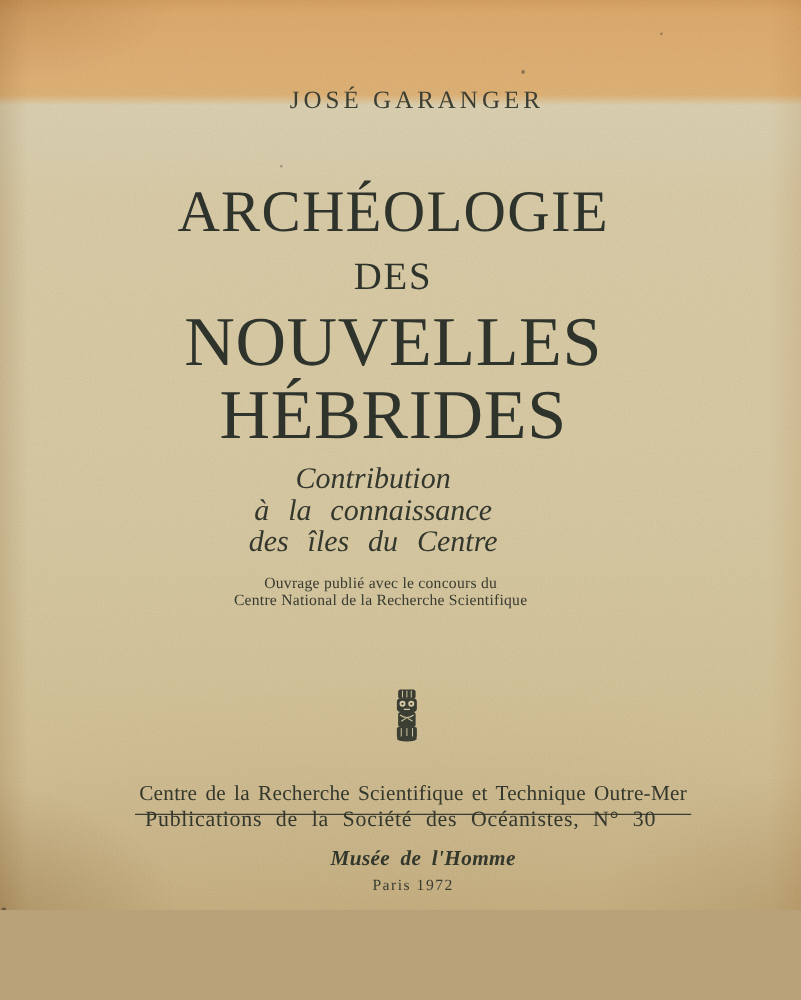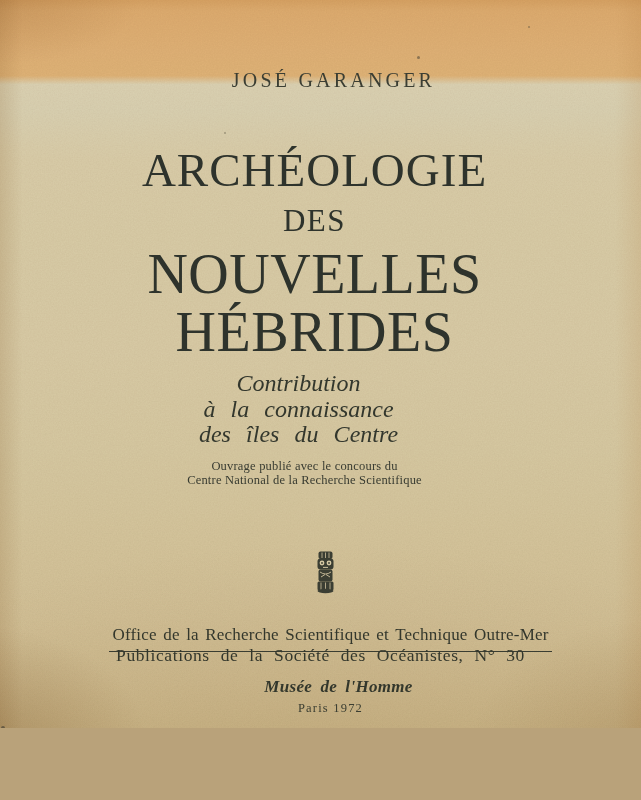--- a/index.html
+++ b/index.html
@@ -133,21 +133,21 @@
 
       <rect x="2.5" y="30.5" width="16" height="9" rx="1.5" fill="#3b3e33"></rect>
       <line x1="6" y1="31.5" x2="6" y2="39" stroke="#cfc29e" stroke-width="0.8"></line>
       <line x1="10.5" y1="31.5" x2="10.5" y2="39" stroke="#cfc29e" stroke-width="0.8"></line>
       <line x1="15" y1="31.5" x2="15" y2="39" stroke="#cfc29e" stroke-width="0.8"></line>
       <ellipse cx="10.5" cy="40" rx="8" ry="2.2" fill="#3b3e33"></ellipse>
     </svg>
   </div>
 
   <div class="line publisher">
-    <span class="rule">Office de la Recherche Scientifique et Technique Outre-Mer</span>
+    <span class="rule">Centre de la Recherche Scientifique et Technique Outre-Mer</span>
   </div>
 
   <div class="line series">Publications de la Société des Océanistes, N° 30</div>
 
   <div class="line musee">Musée de l'Homme</div>
 
   <div class="line imprint">Paris 1972</div>
 
 </div>
 

